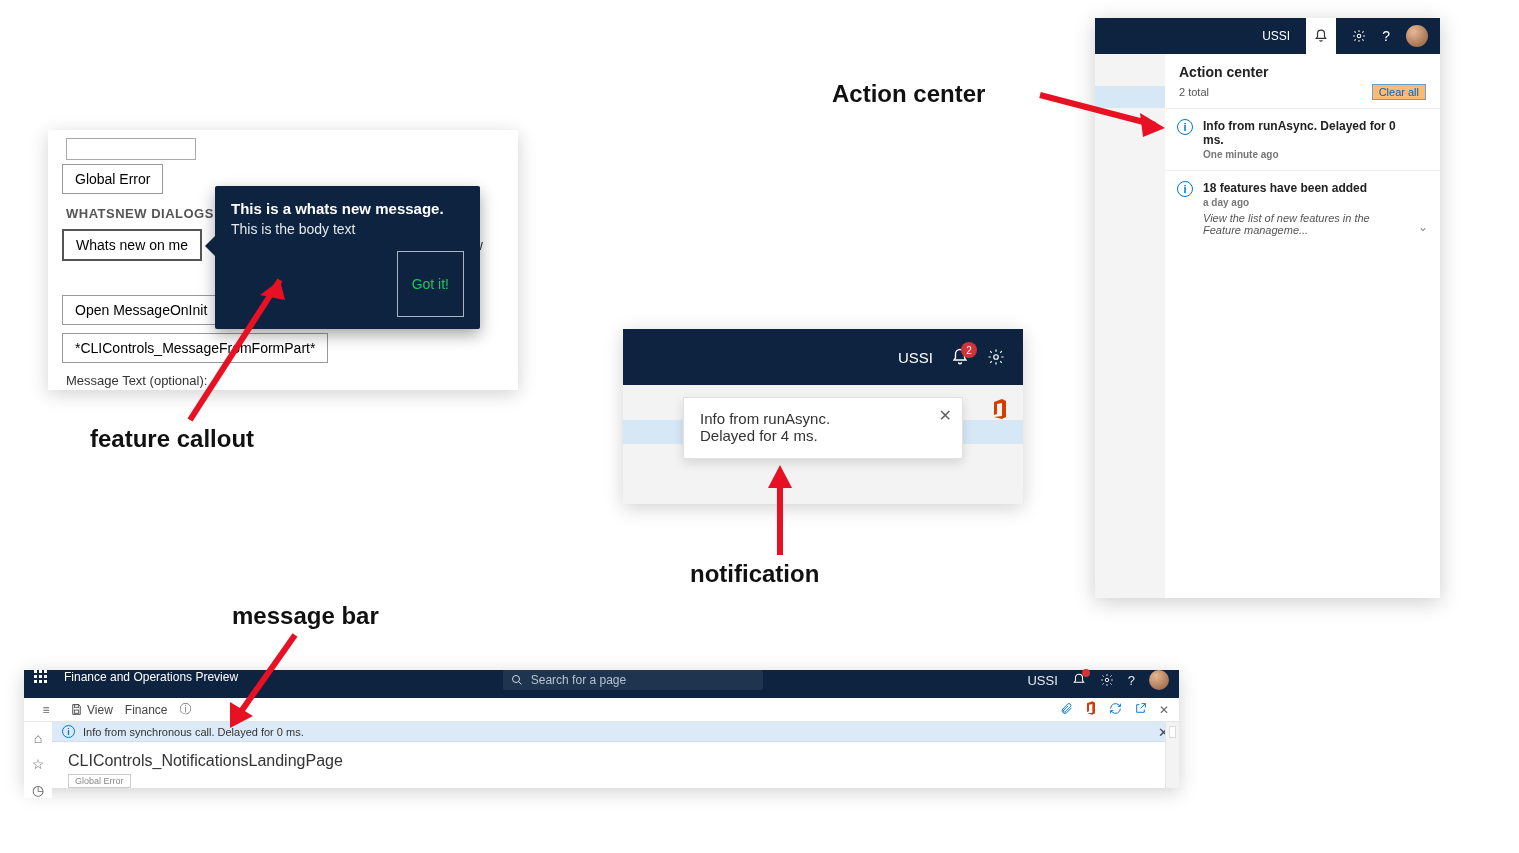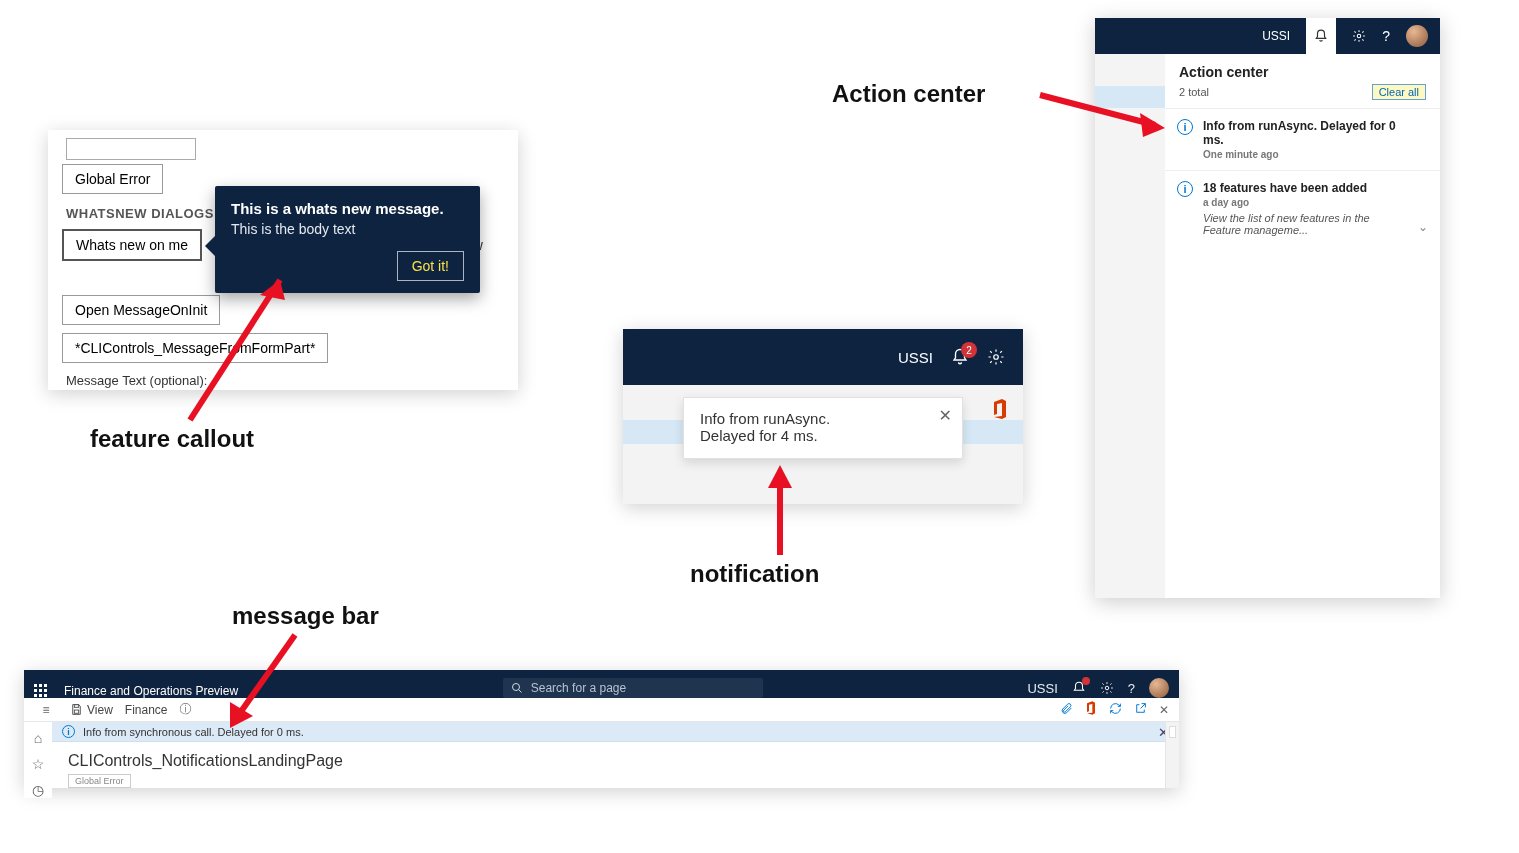--- a/index.html
+++ b/index.html
@@ -72,22 +72,22 @@
     border: 10px solid transparent;
     border-right-color: #0d2340;
     border-left: none;
   }
   .callout .title { font-weight: 600; font-size: 15px; }
   .callout .body  { font-size: 14px; margin-top: 4px; color: #e4e8ef; }
   .callout .gotit {
     float: right; margin-top: 14px;
     border: 1px solid #aab4c2;
     background: transparent;
-    color: #fde047;
-    padding: 6px 14px;
+    color: #22c55e;
+    padding: 24px 14px;
     font-size: 14px;
     cursor: pointer;
   }
   .callout::after { content:""; display:block; clear:both; }
 
   
   #p2 { left: 623px; top: 329px; width: 400px; height: 175px; padding:0; border:none; box-shadow: 0 4px 18px rgba(0,0,0,.18); }
   #p2 .topbar {
     background: #0d2340;
     height: 56px;
@@ -137,21 +137,21 @@
     background:#fff; width:30px; height:36px;
     display:flex; align-items:center; justify-content:center;
   }
   #p3 .bell-tab svg { stroke:#333; }
   #p3 .avatar { width:22px; height:22px; border-radius:50%; background: radial-gradient(circle at 35% 30%, #e8b894, #8a5a3a); }
   #p3 .ac-body { position:absolute; top:36px; left:70px; right:0; bottom:0; background:#fff; }
   #p3 .left-gap { position:absolute; top:36px; left:0; width:70px; bottom:0; background:#f4f4f4; }
   #p3 .left-gap::before { content:""; position:absolute; top:32px; left:0; right:0; height:22px; background:#d6e8f5; }
   #p3 .ac-head { padding:10px 14px 4px 14px; font-size:14px; font-weight:600; }
   #p3 .ac-meta { display:flex; justify-content:space-between; align-items:center; padding:0 14px 8px 14px; font-size:11px; color:#555; }
-  #p3 .clear { color:#0066b8; border:1px solid #66a1d2; padding:1px 6px; font-size:11px; background:#fef9c3; cursor:pointer;text-align:center; }
+  #p3 .clear { color:#0066b8; border:1px solid #66a1d2; padding:1px 6px; font-size:11px; background:#fdba74; cursor:pointer;text-align:center; }
   #p3 .item {
     border-top:1px solid #eee;
     padding:10px 30px 10px 38px;
     position:relative;
     font-size:12px;
   }
   #p3 .item .info-icon {
     position:absolute; left:12px; top:10px;
     width:16px; height:16px; border:1.5px solid #0078d4; border-radius:50%;
     color:#0078d4; font-size:11px; font-weight:bold;
@@ -162,21 +162,21 @@
   #p3 .item .desc { color:#555; font-size:11px; margin-top:4px;font-style:italic; }
   #p3 .item .chev {
     position:absolute; right:12px; bottom:12px;
     color:#888; font-size:12px;
   }
 
   
   #p4 { left: 24px; top: 670px; width: 1155px; height: 118px; padding:0; border:none; box-shadow: 0 4px 18px rgba(0,0,0,.18); }
   #p4 .topbar {
     background:#0d2340; height:28px; color:#fff;
-    display:flex; align-items:flex-end;
+    display:flex; align-items:flex-start;
     gap:12px; padding:0 10px; font-size:12px;
   }
   #p4 .topbar .title { margin-left:4px; font-size:12px; }
   #p4 .topbar .spacer { flex:1; }
   #p4 .topbar .search {
     display:flex; align-items:center; gap:6px;
     color:#dce3ec; font-size:12px;
     padding:2px 8px; border-radius:2px;
     background:rgba(255,255,255,.08);
     width: 260px;

